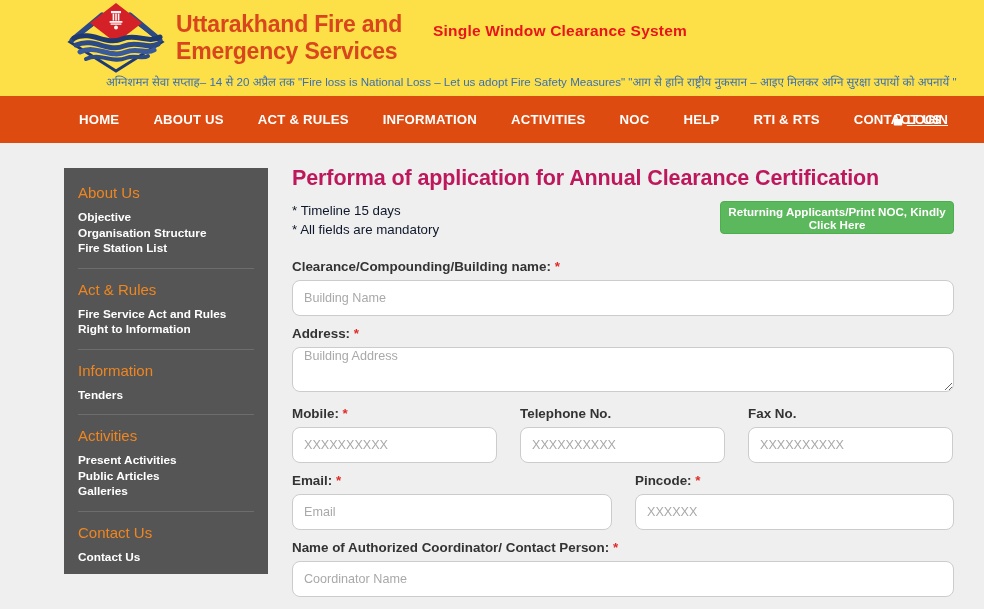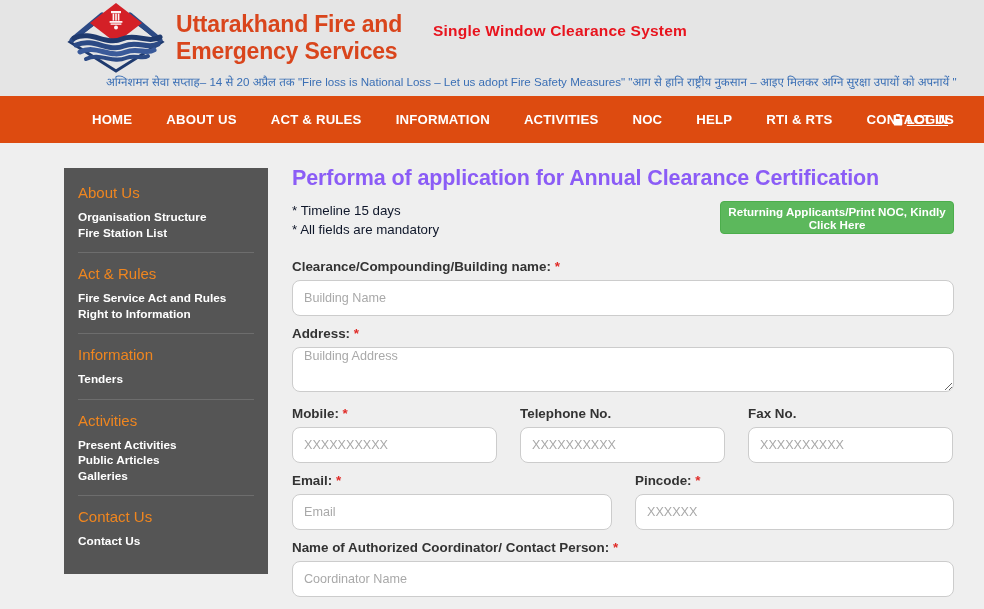--- a/index.html
+++ b/index.html
@@ -9,21 +9,21 @@
     overflow: hidden;
     background: #ffffff;
     font-family: "Liberation Sans", sans-serif;
   }
 
   
   .header {
     position: relative;
     width: 984px;
     height: 96px;
-    background: #e5e5e5;
+    background: #fde047;
   }
   .brand {
     position: absolute;
     left: 62px; top: 2px;
     display: flex;
     align-items: center;
   }
   .logo {
     width: 108px;
     height: 72px;
@@ -58,21 +58,20 @@
   }
 
   
   .navbar {
     position: relative;
     width: 984px;
     height: 47px;
     background: #dd4b10;
     display: flex;
     align-items: center;
-    justify-content: center;
   }
   .nav-items {
     display: flex;
     align-items: center;
     margin-left: 62px;
   }
   .nav-item {
     color: #ffffff;
     font-size: 13.2px;
     font-weight: bold;
@@ -136,21 +135,21 @@
     margin: 11px 0 10px 0;
   }
 
   
   .main {
     position: absolute;
     left: 292px; top: 22px;
     width: 662px;
   }
   .form-title {
-    color: #8b5cf6;
+    color: #be185d;
     font-size: 21.5px;
     font-weight: bold;
     letter-spacing: -0.1px;
     margin: 0 0 10px 0;
     line-height: 26px;
   }
   .notes-row {
     position: relative;
     height: 48px;
   }
@@ -272,20 +271,21 @@
     <span>LOGIN</span>
   </div>
 </div>
 
 <div class="page">
 
   <div class="sidebar">
 
     <div class="sb-group">
       <div class="sb-head">About Us</div>
+      <div class="sb-link">Objective</div>
       <div class="sb-link">Organisation Structure</div>
       <div class="sb-link">Fire Station List</div>
     </div>
     <hr class="sb-sep">
 
     <div class="sb-group">
       <div class="sb-head">Act &amp; Rules</div>
       <div class="sb-link">Fire Service Act and Rules</div>
       <div class="sb-link">Right to Information</div>
     </div>

